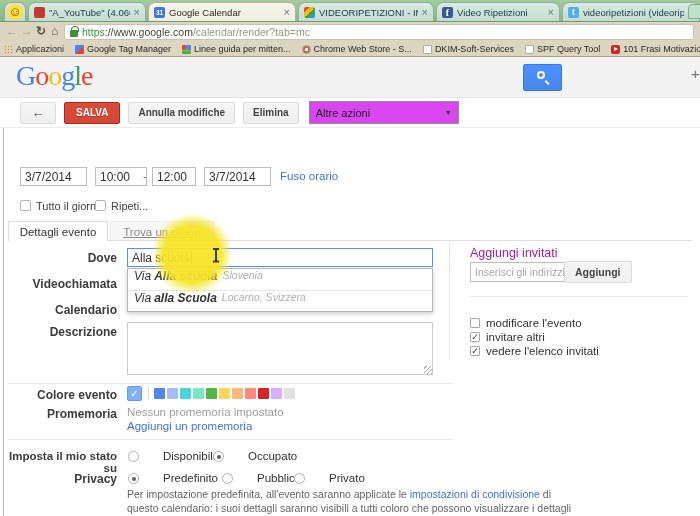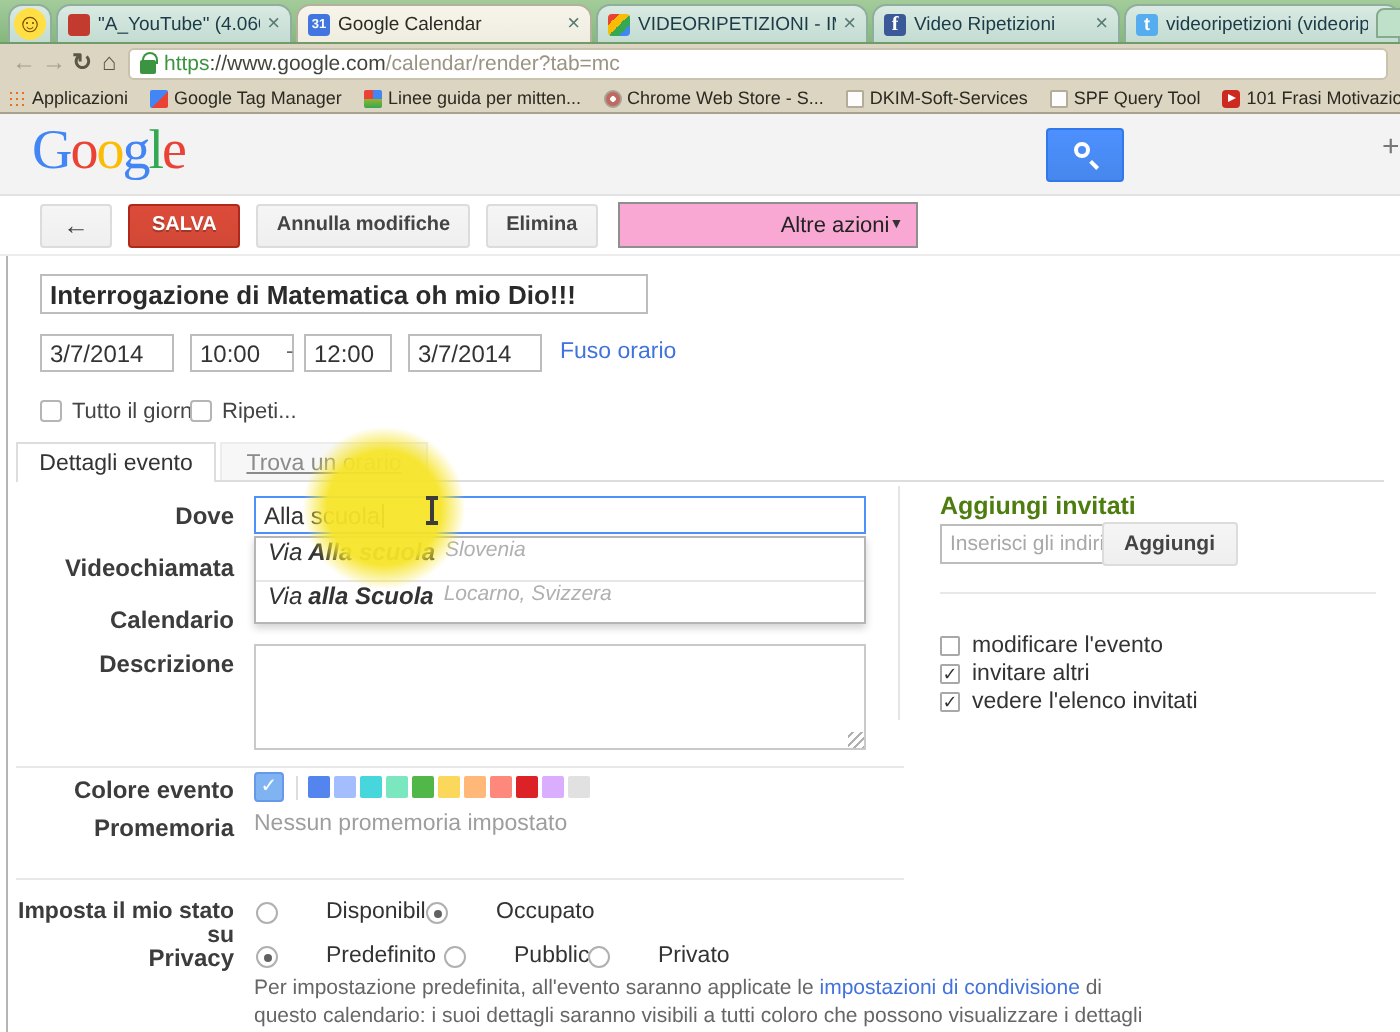--- a/index.html
+++ b/index.html
@@ -89,22 +89,22 @@
 
   
   .etoolbar { position:absolute; top:98px; left:0; width:700px; height:30px; background:#fff;
               border-bottom:1px solid #ececec; display:flex; align-items:center; padding-left:20px; }
   .gbtn { height:22px; padding:0 9px; font-size:10px; font-weight:bold; color:#444;
           background:linear-gradient(#f5f5f5,#efefef); border:1px solid #dcdcdc; border-radius:2px;
           display:flex; align-items:center; justify-content:center; margin-right:8px; flex:none; }
   .gbtn.arrow { width:36px; font-size:13px; padding:0; }
   .gbtn.red { background:linear-gradient(#dd4b39,#d14836); border-color:#b0281a; color:#fff;
               text-shadow:0 1px 0 rgba(0,0,0,.25); padding:0 11px; }
-  .gselect { height:23px; width:150px; border:1px solid #8f8f8f; background:#f9a8d4; display:flex;
-             align-items:center; justify-content:flex-end; padding:0 6px; font-size:11px;
+  .gselect { height:23px; width:150px; border:1px solid #8f8f8f; background:#d946ef; display:flex;
+             align-items:center; justify-content:space-between; padding:0 6px; font-size:11px;
              color:#222; margin-left:2px; flex:none; }
   .gselect .arr { font-size:7px; color:#333; }
 
   
   .tinput { position:absolute; border:1px solid #bdbdbd; background:#fff; font-family:inherit;
             font-size:12px; color:#333; padding:0 4px; outline:none; }
   .etitle { left:20px; top:137px; width:304px; height:20px; font-weight:bold; font-size:13px; color:#2a2a2a; }
   .d1 { left:20px;  top:167px; width:67px; height:19px; }
   .t1 { left:95px;  top:167px; width:52px; height:19px; }
   .t2 { left:152px; top:167px; width:44px; height:19px; }
@@ -159,24 +159,24 @@
            background:#fff; }
   .radio.sel::after { content:""; position:absolute; left:2.5px; top:2.5px; width:4px; height:4px;
                       border-radius:50%; background:#616161; }
   .rlabel { position:absolute; font-size:11.5px; color:#333;padding-left:20px; }
 
   .footnote { position:absolute; left:127px; top:487px; width:450px; font-size:10.5px; color:#666;
               line-height:1.35; }
 
   
   .vdiv { position:absolute; left:449px; top:243px; width:1px; height:117px; background:#e5e5e5; }
-  .gh { position:absolute; font-weight:bold; color:#4d7c0f; }
+  .gh { position:absolute; font-weight:normal; color:#a21caf; }
   .email-input { left:470px; top:262px; width:103px; height:20px; font-size:10.5px; }
   .email-input::placeholder { color:#a8a8a8; }
-  .addbtn { position:absolute; left:551px; top:261px; height:22px; padding:0 10px; font-size:10.5px;
+  .addbtn { position:absolute; left:564px; top:261px; height:22px; padding:0 10px; font-size:10.5px;
             font-weight:bold; color:#444; background:linear-gradient(#f5f5f5,#efefef);
             border:1px solid #dcdcdc; border-radius:2px; display:flex; align-items:center; }
   .pcb { position:absolute; left:470px; width:10px; height:10px; border:1px solid #a8a8a8;
          background:#fff; border-radius:1px; font-size:9px; line-height:9px; text-align:center; color:#333; }
   .plabel { position:absolute; left:486px; font-size:11.5px; color:#333; }
 
   
   .spot { position:absolute; left:152px; top:214px; width:80px; height:80px; z-index:20;
           background:radial-gradient(circle, rgba(246,228,40,.95) 0 50%, rgba(246,228,40,0) 72%);
           pointer-events:none; }
@@ -285,21 +285,20 @@
       </div>
     <div class="gbtn red">SALVA</div>
     <div class="gbtn">Annulla modifiche</div>
     <div class="gbtn">Elimina</div>
     <div class="gselect">
       <span>Altre azioni</span>
       <span class="arr">▼</span>
     </div>
   </div>
 
-  <input class="tinput etitle" value="Interrogazione di Matematica oh mio Dio!!!" style="">
   <input class="tinput d1" value="3/7/2014" style="">
   <input class="tinput t1" value="10:00" style="">
   <span class="abs tsep">-</span>
   <input class="tinput t2" value="12:00" style="">
   <input class="tinput d2" value="3/7/2014" style="">
   <span class="abs link fuso">Fuso orario</span>
 
   <span class="cbx" style="left:20px; top:200px;"></span>
   <span class="smalllabel" style="left:36px; top:200px;">Tutto il giorno</span>
   <span class="cbx" style="left:95px; top:200px;"></span>
@@ -352,20 +351,21 @@
     <span class="sw" style="background: rgb(81, 183, 73);"></span>
     <span class="sw" style="background: rgb(251, 215, 91);"></span>
     <span class="sw" style="background: rgb(255, 184, 120);"></span>
     <span class="sw" style="background: rgb(255, 136, 124);"></span>
     <span class="sw" style="background: rgb(220, 33, 39);"></span>
     <span class="sw" style="background: rgb(219, 173, 255);"></span>
     <span class="sw" style="background: rgb(225, 225, 225);"></span>
   </div>
 
   <div class="graytext" style="left:127px; top:406px;">Nessun promemoria impostato</div>
+  <div class="abs link" style="left:127px; top:420px; font-size:11.5px;">Aggiungi un promemoria</div>
 
   <div class="hdiv" style="left:8px; top:439px; width:444px;"></div>
 
   <span class="radio" style="left:128px; top:451px;"></span>
   <span class="rlabel" style="left:143px; top:450px;">Disponibile</span>
   <span class="radio sel" style="left:213px; top:451px;"></span>
   <span class="rlabel" style="left:228px; top:450px;">Occupato</span>
 
   <span class="radio sel" style="left:128px; top:473px;"></span>
   <span class="rlabel" style="left:143px; top:472px;">Predefinito</span>

